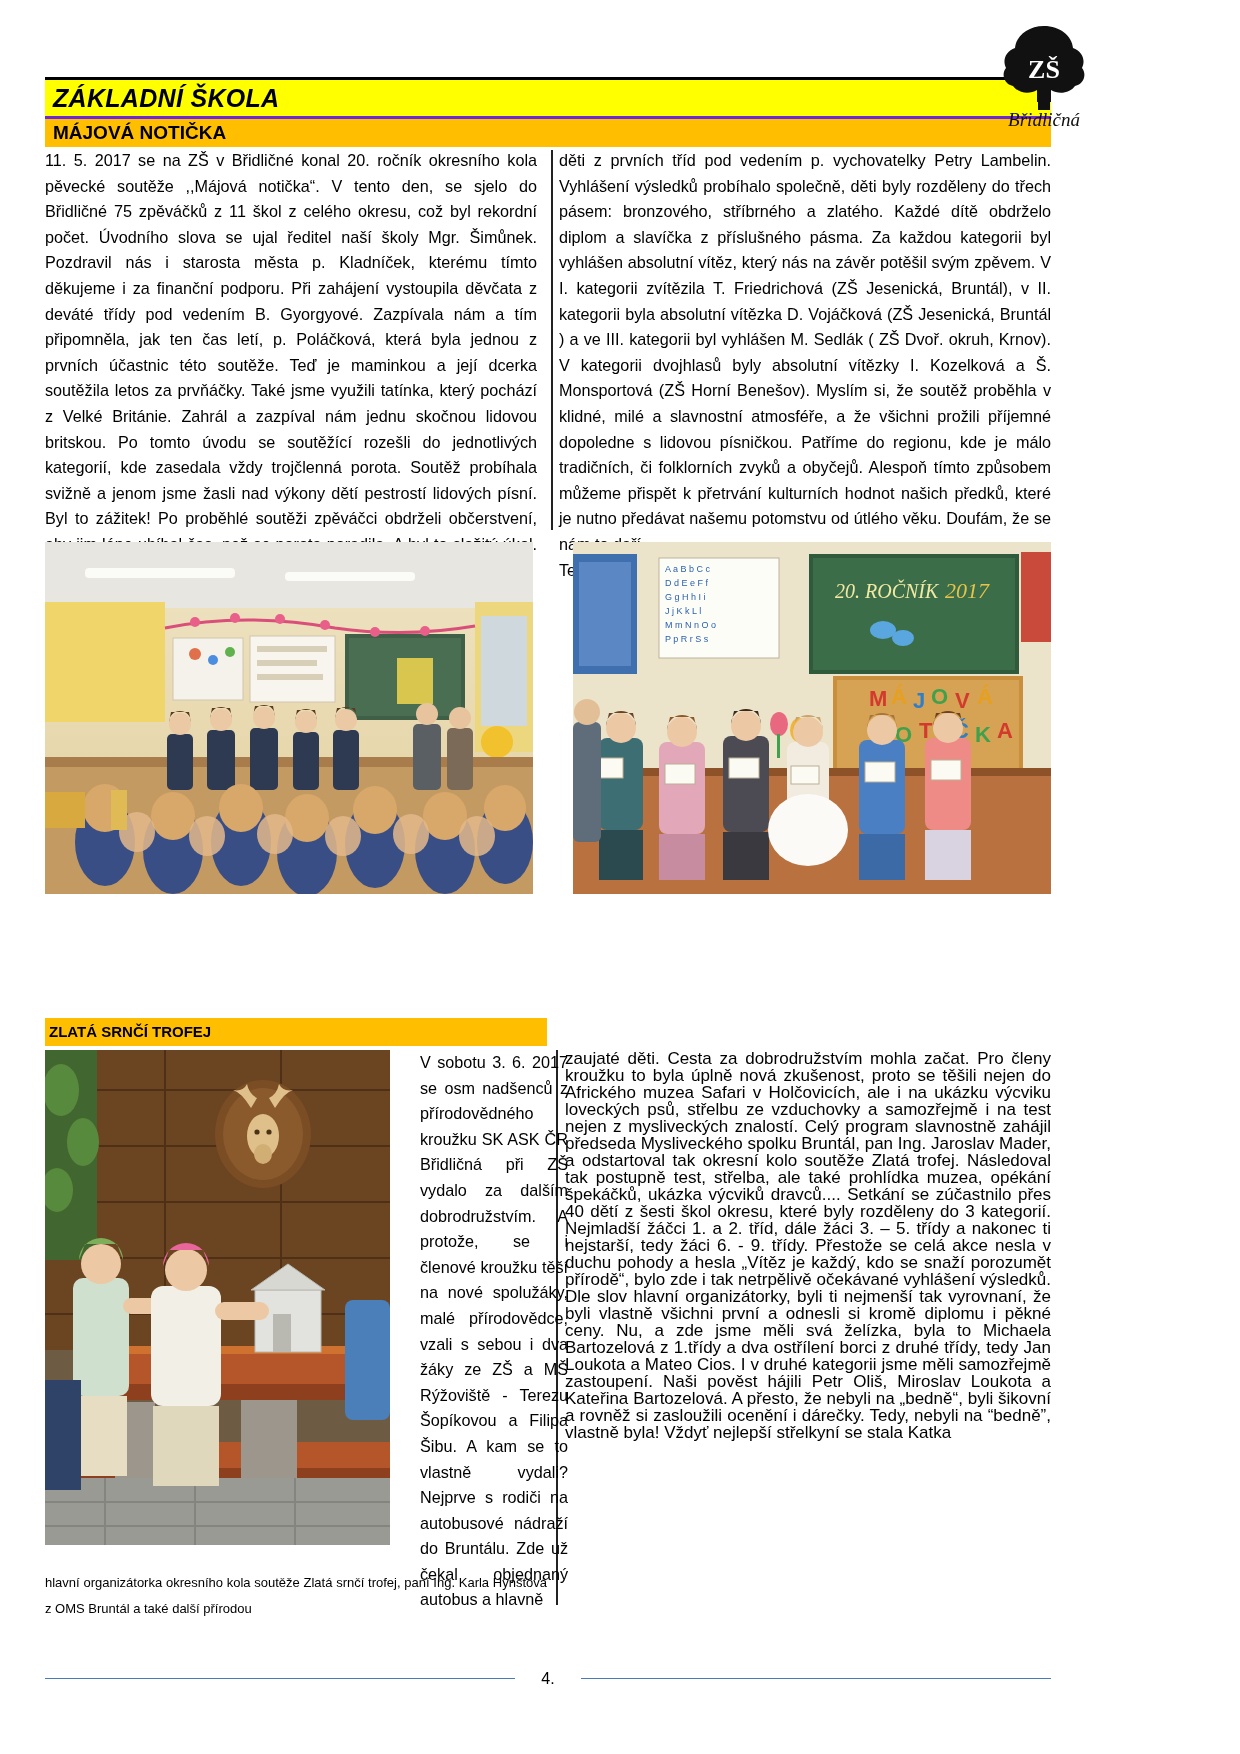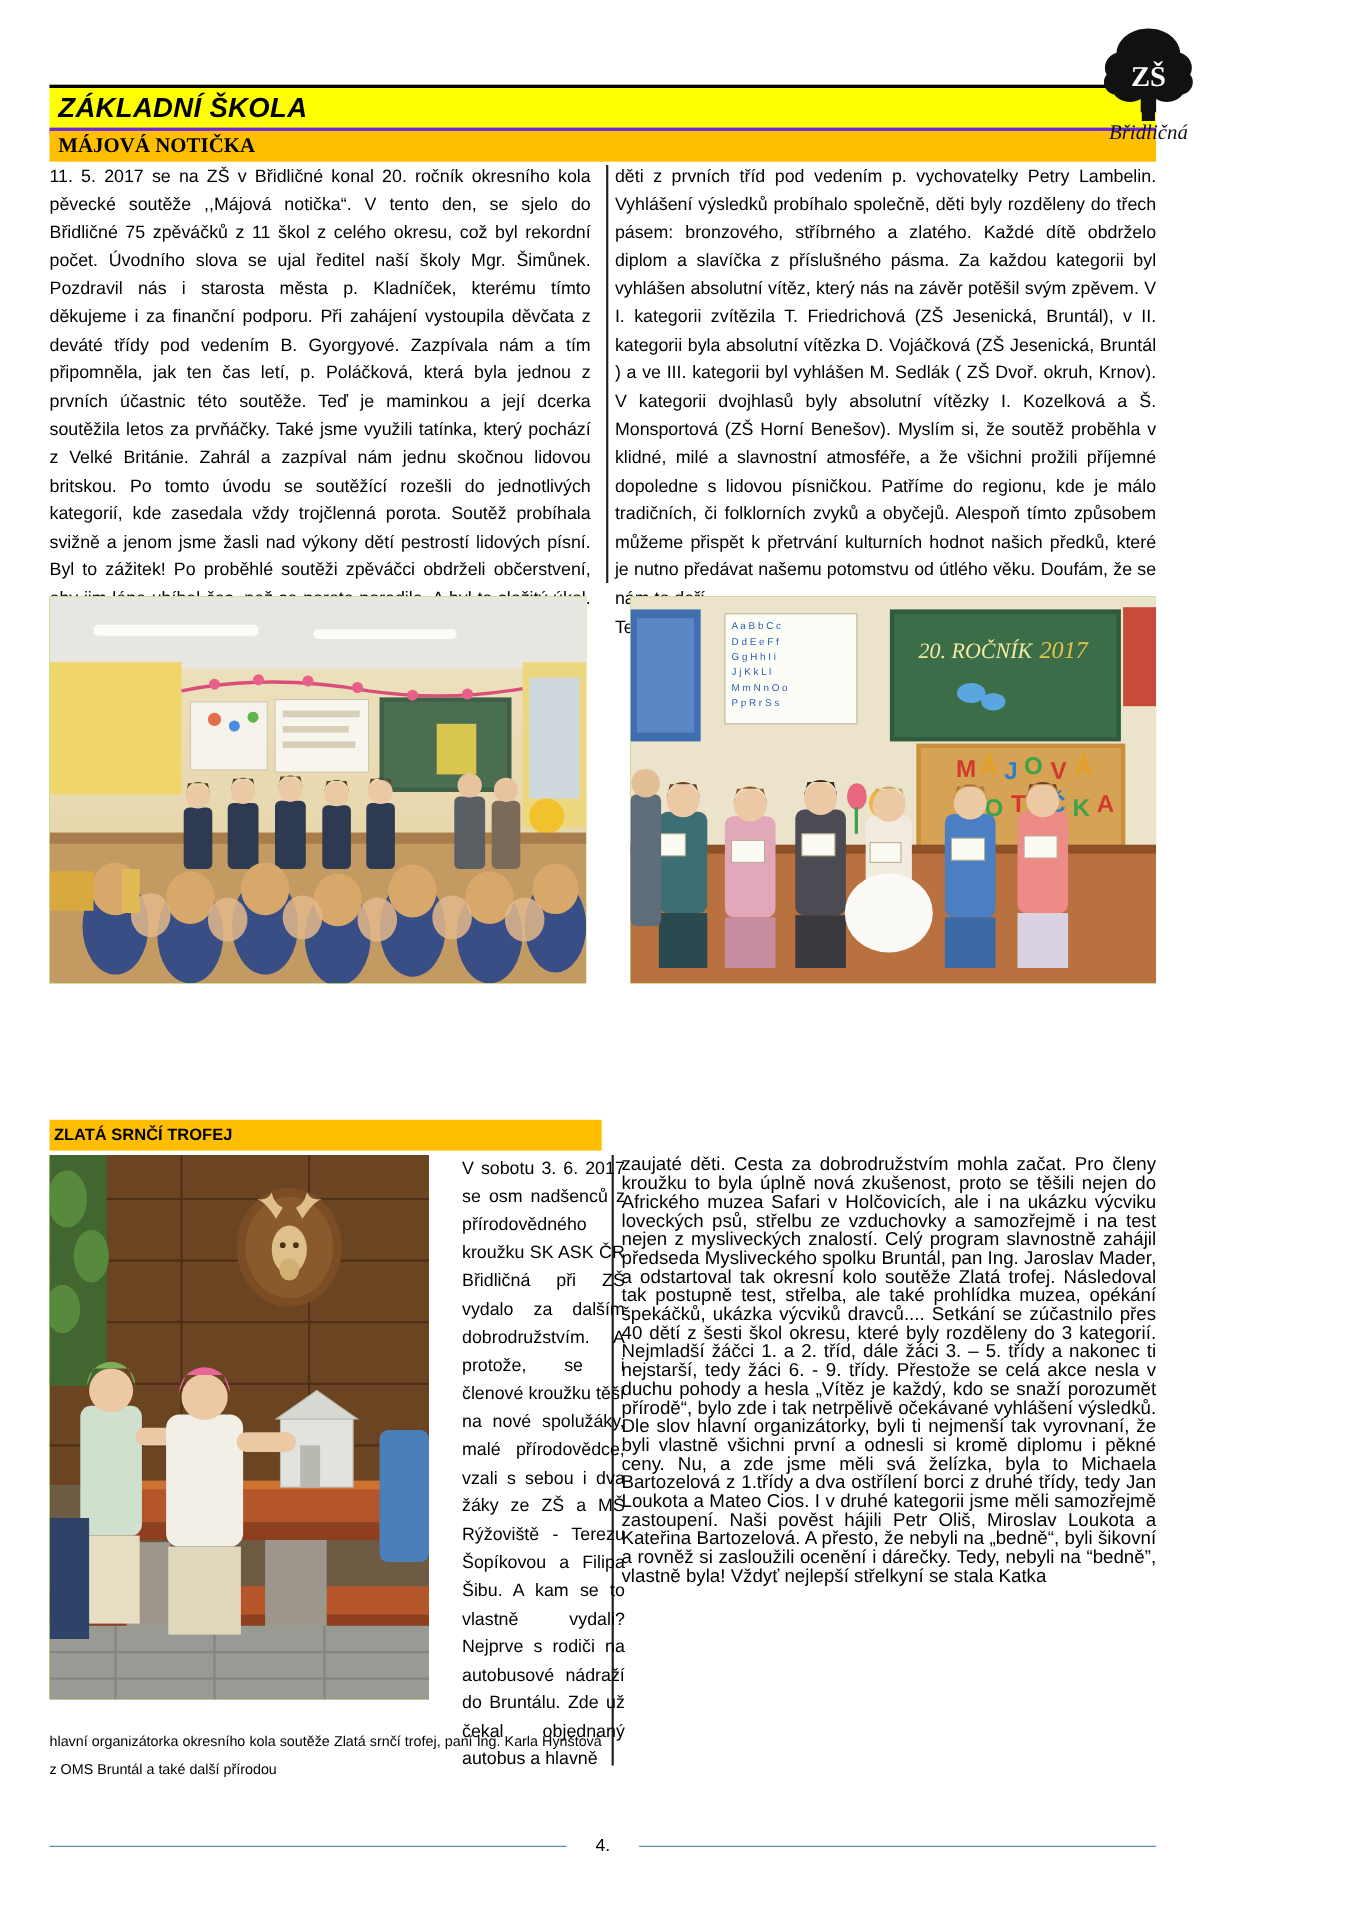--- a/index.html
+++ b/index.html
@@ -55,21 +55,20 @@
     white-space: nowrap;
   }
   .band-sub {
     position: absolute;
     left: 45px;
     top: 119px;
     width: 1006px;
     height: 28px;
     background: #ffbf00;
     z-index: 2;
-    font-family: Liberation Serif, serif;
   }
   .band-sub .band-text {
     font-weight: bold;
     font-size: 19px;
     line-height: 28px;
     padding-left: 8px;
     white-space: nowrap;
   }
   .band-sub2 {
     position: absolute;
@@ -114,21 +113,21 @@
     top: 2px;
     width: 2px;
     height: 380px;
     background: #222;
   }
 
   
   .photo {
     position: absolute;
     overflow: hidden;
-    background: #84cc16;
+    background: #fef9c3;
   }
   .photo svg { display:block; width:100%; height:100%; }
 
   #photo-choir  { left: 45px;  top: 542px; width: 488px; height: 352px; }
   #photo-awards { left: 573px; top: 542px; width: 478px; height: 352px; }
   #photo-club   { left: 45px;  top: 1050px; width: 345px; height: 495px; }
 
   
   .art2-right {
     position: absolute;

